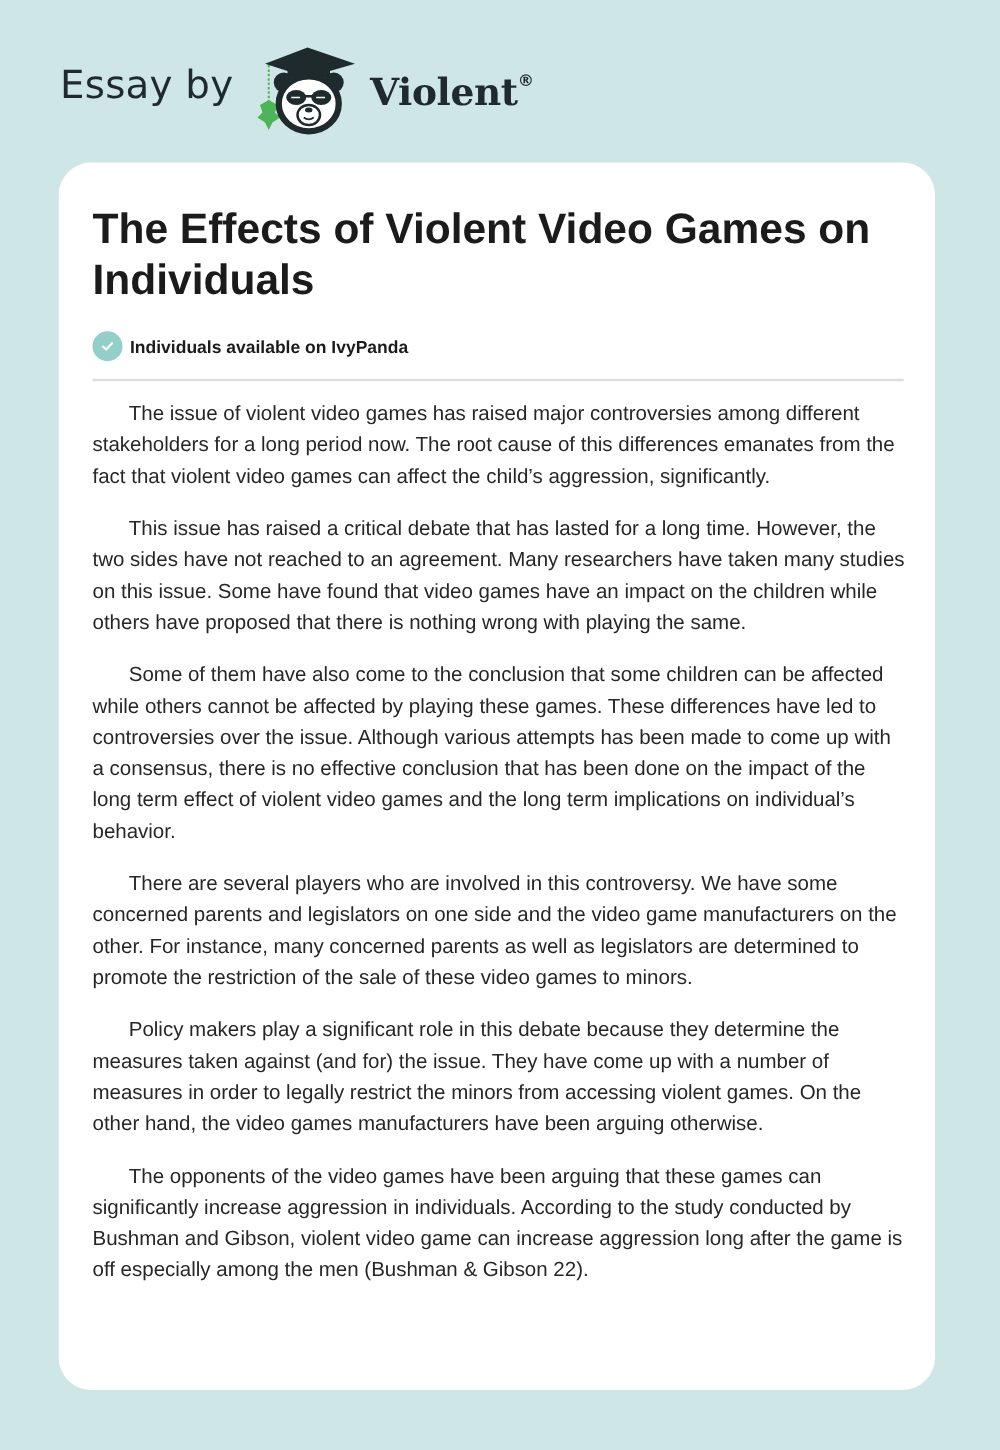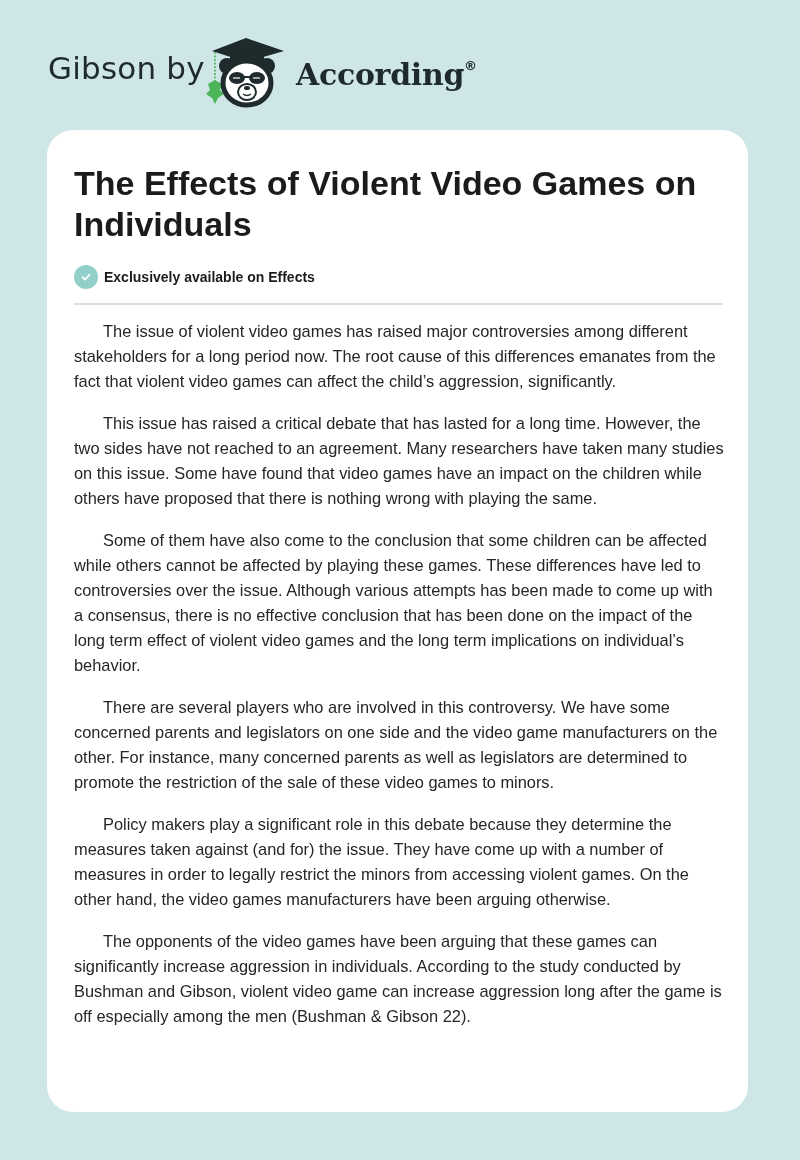--- a/index.html
+++ b/index.html
@@ -119,21 +119,21 @@
       font-size: 16.4px;
       line-height: 25px;
       color: #262626;
       text-indent: 29px;
     }
   </style>
 </head>
 <body>
 
 <div class="header">
-  <span class="essay-by">Gibson by</span>
+  <span class="essay-by">Essay by</span>
 
   <svg class="logo-icon" viewBox="0 0 92 76" xmlns="http://www.w3.org/2000/svg">
 
     <polygon points="12,17 46,4 84,17 46,28" fill="#1f2a2c"></polygon>
     <rect x="30" y="20" width="34" height="8" fill="#1f2a2c"></rect>
 
     <line x1="15" y1="18" x2="15" y2="48" stroke="#4cb55a" stroke-width="1.6" stroke-dasharray="2,1.5"></line>
 
     <path d="M15,46 L8,50 L10,56 L6,60 L12,64 L15,70 L18,64 L24,60 L20,56 L22,50 Z" fill="#4cb55a"></path>
 
@@ -146,33 +146,33 @@
     <ellipse cx="57" cy="44" rx="8" ry="6" fill="#1f2a2c"></ellipse>
     <rect x="44" y="42" width="6" height="2" fill="#1f2a2c"></rect>
     <line x1="33" y1="44" x2="40" y2="44" stroke="#ffffff" stroke-width="1.2"></line>
     <line x1="53" y1="44" x2="60" y2="44" stroke="#ffffff" stroke-width="1.2"></line>
 
     <ellipse cx="47" cy="58" rx="9" ry="8" fill="#ffffff" stroke="#1f2a2c" stroke-width="2"></ellipse>
     <ellipse cx="47" cy="54" rx="3" ry="2" fill="#1f2a2c"></ellipse>
     <path d="M43,60 Q47,63 51,60" stroke="#1f2a2c" stroke-width="1.4" fill="none"></path>
   </svg>
 
-  <span class="brand-name"><span>According</span><sup>®</sup></span>
+  <span class="brand-name"><span>Violent</span><sup>®</sup></span>
 </div>
 
 <div class="card">
   <h1 class="title">The Effects of Violent Video Games on Individuals</h1>
 
   <div class="badge">
     <span class="check-icon">
       <svg width="12" height="12" viewBox="0 0 12 12" xmlns="http://www.w3.org/2000/svg">
         <path d="M2.5,6.3 L5,8.6 L9.6,3.6" stroke="#ffffff" stroke-width="1.8" fill="none" stroke-linecap="round" stroke-linejoin="round"></path>
       </svg>
     </span>
-    <span class="badge-text">Exclusively available on Effects</span>
+    <span class="badge-text">Individuals available on IvyPanda</span>
   </div>
 
   <div class="divider"></div>
 
   <div class="body-text">
     <p>The issue of violent video games has raised major controversies among different stakeholders for a long period now. The root cause of this differences emanates from the fact that violent video games can affect the child’s aggression, significantly.</p>
     <p>This issue has raised a critical debate that has lasted for a long time. However, the two sides have not reached to an agreement. Many researchers have taken many studies on this issue. Some have found that video games have an impact on the children while others have proposed that there is nothing wrong with playing the same.</p>
     <p>Some of them have also come to the conclusion that some children can be affected while others cannot be affected by playing these games. These differences have led to controversies over the issue. Although various attempts has been made to come up with a consensus, there is no effective conclusion that has been done on the impact of the long term effect of violent video games and the long term implications on individual’s behavior.</p>
     <p>There are several players who are involved in this controversy. We have some concerned parents and legislators on one side and the video game manufacturers on the other. For instance, many concerned parents as well as legislators are determined to promote the restriction of the sale of these video games to minors.</p>
     <p>Policy makers play a significant role in this debate because they determine the measures taken against (and for) the issue. They have come up with a number of measures in order to legally restrict the minors from accessing violent games. On the other hand, the video games manufacturers have been arguing otherwise.</p>

